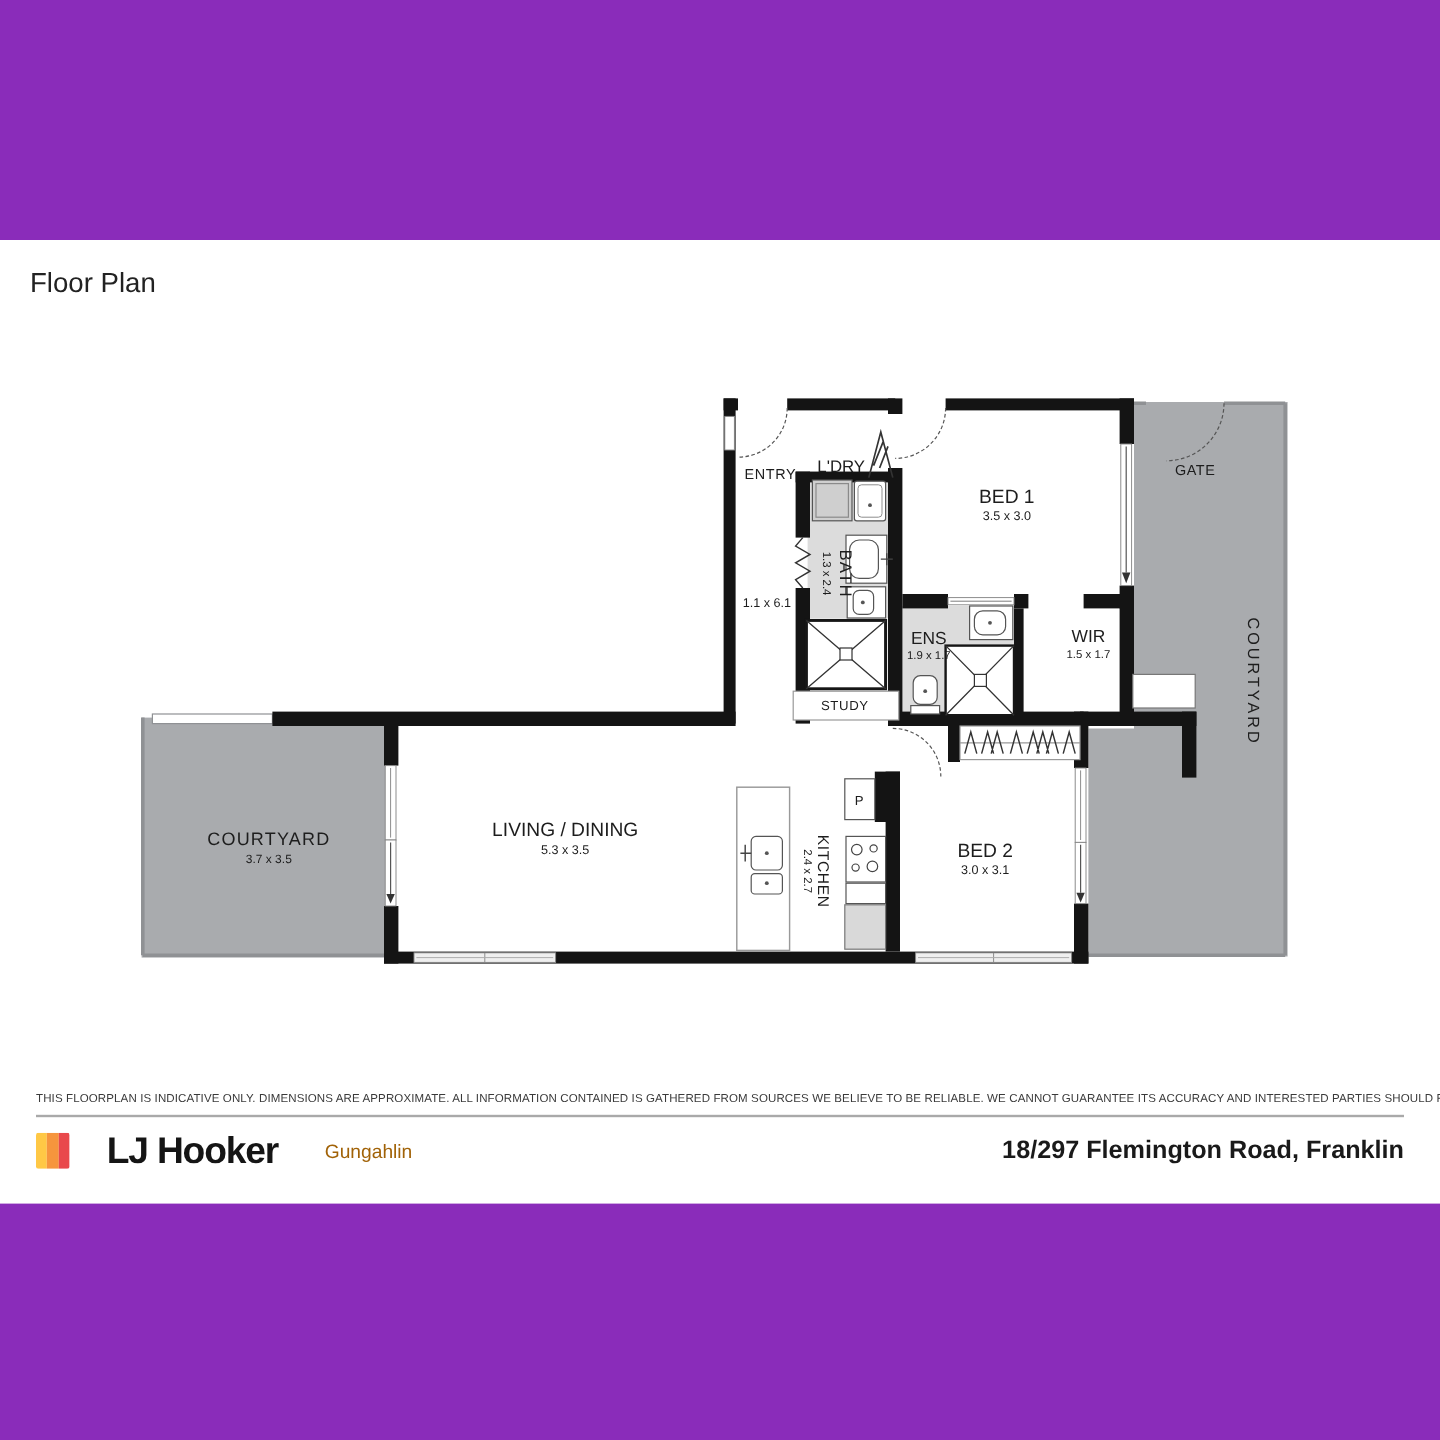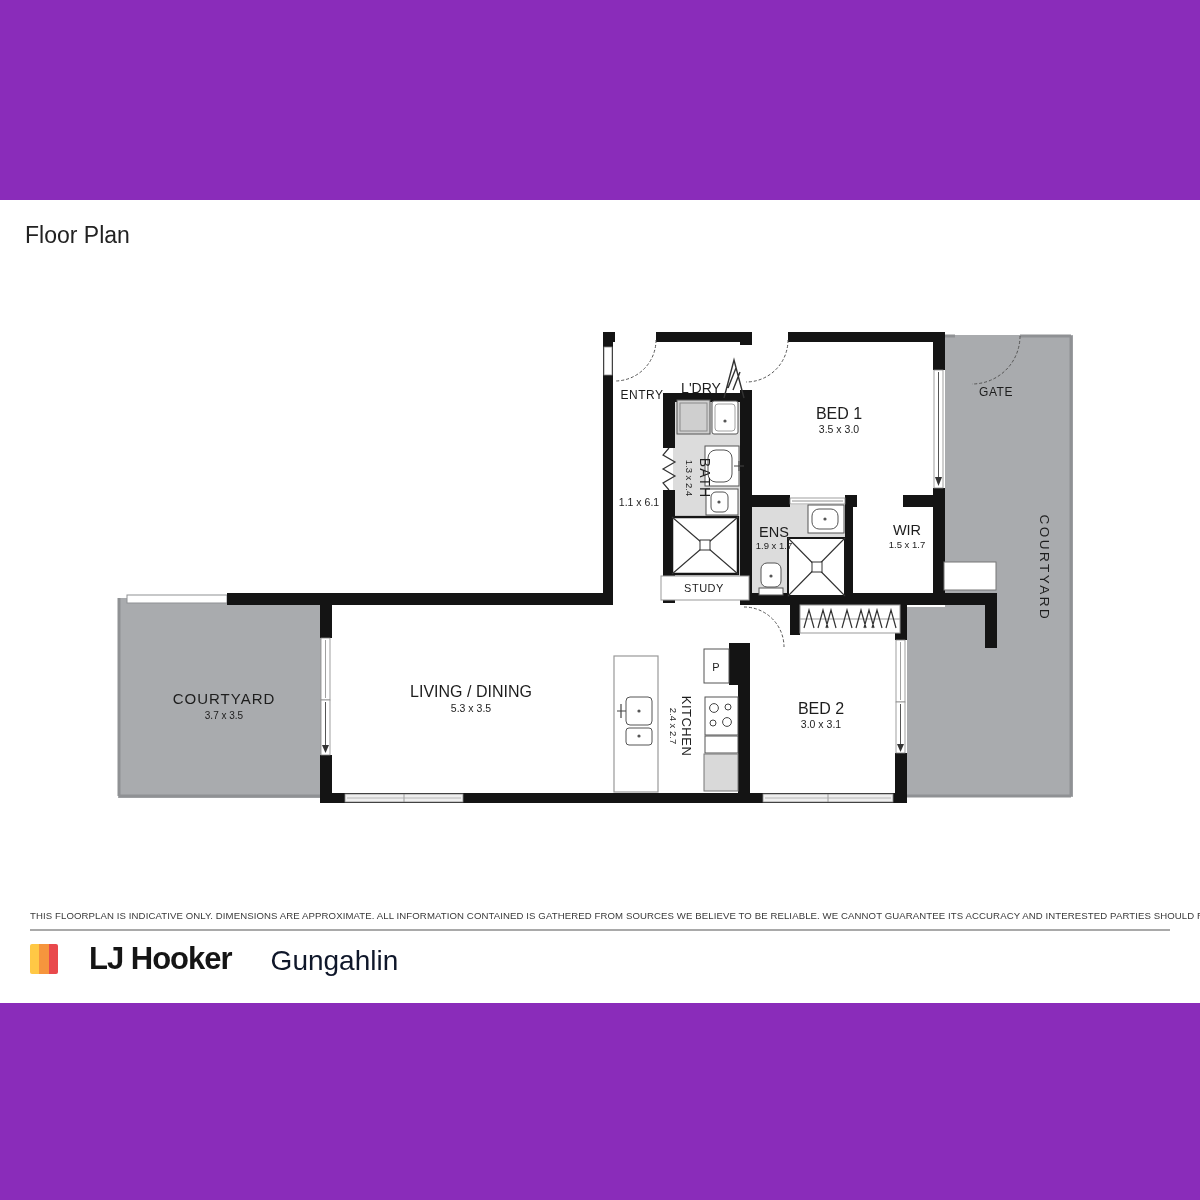--- a/index.html
+++ b/index.html
@@ -11,21 +11,21 @@
   .page-title{position:absolute;left:25px;top:222px;font-size:23px;color:#222;text-align:right;}
   .plan-svg{position:absolute;left:0;top:0;width:1200px;height:1200px;}
   svg text{font-family:"Liberation Sans",sans-serif;fill:#1d1d1d;}
   .disclaimer{position:absolute;left:30px;top:910px;width:1145px;font-size:9.6px;
               letter-spacing:.1px;color:#3a3a3a;white-space:nowrap;}
   .footer-rule{position:absolute;left:30px;top:929px;width:1140px;height:2px;background:#a9a9a9;}
   .footer{position:absolute;left:30px;right:30px;top:941px;display:flex;align-items:center;gap:21px;}
   .logo-mark{width:28px;height:30px;display:flex;border-radius:2px;overflow:hidden;flex:0 0 auto;}
   .logo-mark span{flex:1;}
   .brand{font-size:31px;font-weight:700;letter-spacing:-1px;color:#151515;margin-left:10px;}
-  .office{font-size:28px;color:#0f172a;margin-left:18px;margin-top:4px;}
+  .office{font-size:16px;color:#a16207;margin-left:18px;margin-top:4px;}
   .address{margin-left:auto;font-size:21px;font-weight:700;color:#1a1a1a;}
 </style>
 </head>
 <body>
 
 <div class="band band-top" style="background: rgb(138, 44, 186);"></div>
 
 <div class="page-title">Floor Plan</div>
 
 <svg class="plan-svg" viewBox="0 0 1200 1200">
@@ -212,15 +212,16 @@
 <div class="footer-rule"></div>
 
 <div class="footer">
   <div class="logo-mark">
     <span style="background: rgb(255, 200, 69);"></span>
     <span style="background: rgb(246, 149, 61);"></span>
     <span style="background: rgb(233, 73, 76);"></span>
   </div>
   <div class="brand">LJ Hooker</div>
   <div class="office">Gungahlin</div>
+  <div class="address">18/297 Flemington Road, Franklin</div>
 </div>
 
 <div class="band band-bottom" style="background: rgb(138, 44, 186);"></div>
 
 </body></html>

